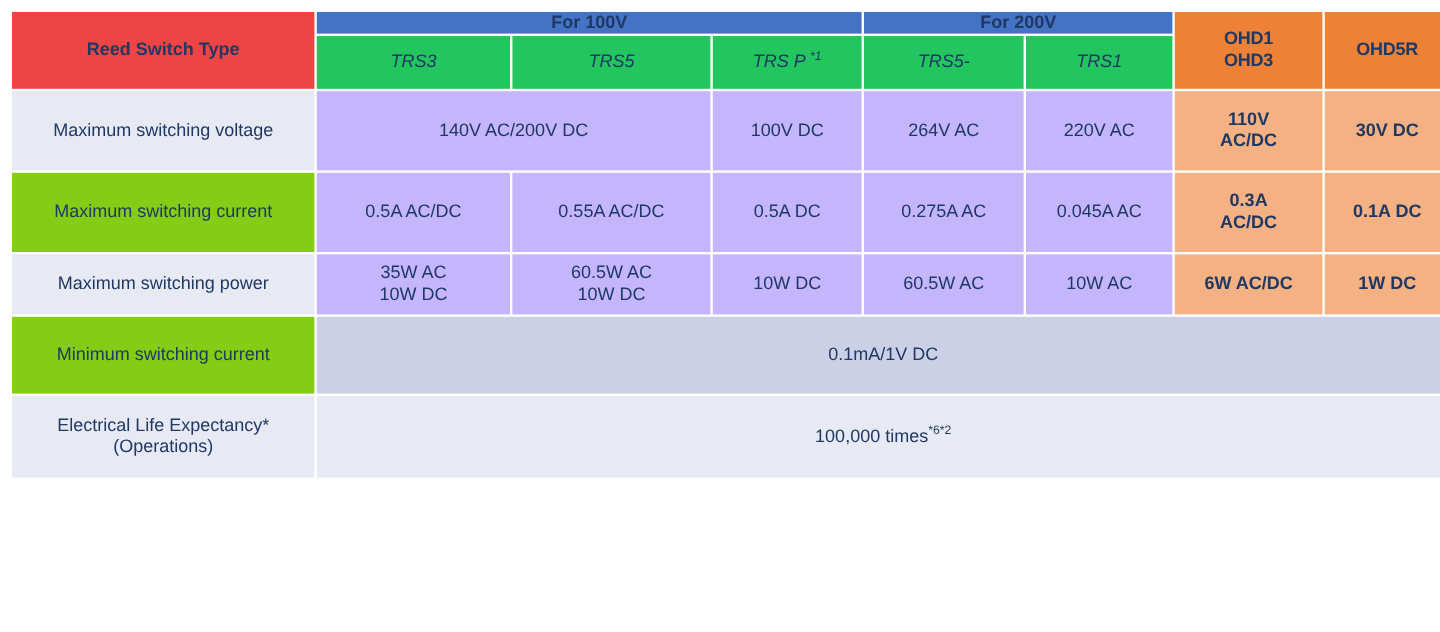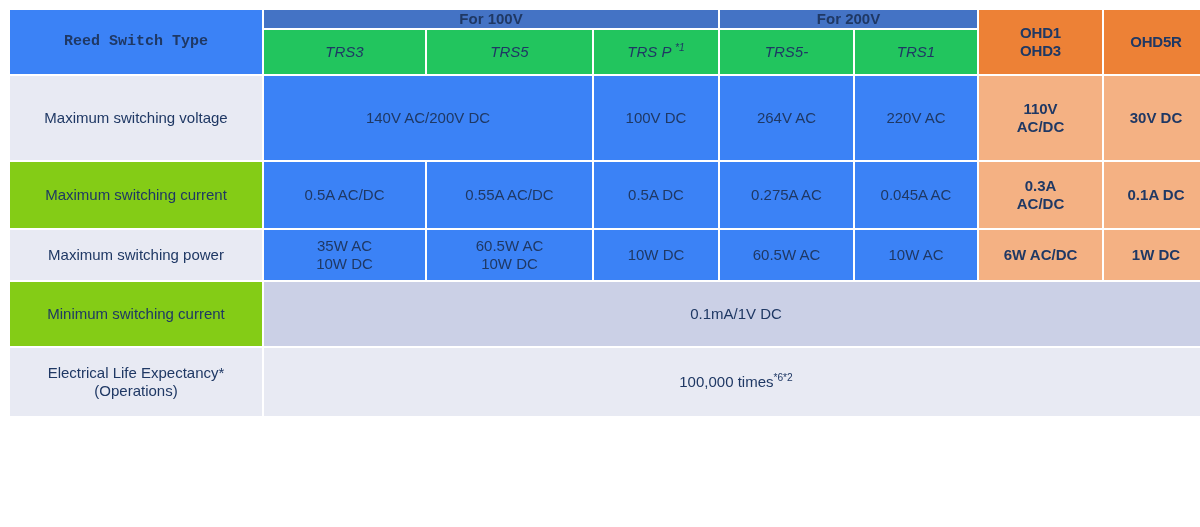--- a/index.html
+++ b/index.html
@@ -38,25 +38,24 @@
   }
 
   
   .h-main {
     background: #4473C5;
     color: #ffffff;
     font-weight: bold;
     font-size: 17px;
   }
   .h-corner {
-    background: #3b82f6;
+    background: #ef4444;
     color: #ffffff;
     font-weight: bold;
     font-size: 17px;
-    font-family: Liberation Mono, monospace;
   }
   .h-sub {
     background: #22c55e;
     color: #1F3864;
     font-size: 15px;
     font-weight: normal;
     font-style: italic;
   }
   .h-orange {
     background: #ED8136;
@@ -76,21 +75,21 @@
     font-size: 15px;
   }
   .lbl-dark {
     background: #84cc16;
     color: #1F3864;
     text-align: left;
     padding-left: 18px;
     font-size: 15px;
   }
   .c-blue {
-    background: #3b82f6;
+    background: #c4b5fd;
   }
   .c-orange {
     background: #F4B183;
     font-weight: bold;
     font-size: 16px;
   }
   .c-wide-dark {
     background: #CBD0E6;
     font-size: 15px;
   }
@@ -148,21 +147,21 @@
 
       <tr>
         <td class="h-sub" style="height:44px"><span>TRS3</span></td>
         <td class="h-sub"><span>TRS5</span></td>
         <td class="h-sub"><span>TRS P </span><span class="sup">*1</span></td>
         <td class="h-sub"><span>TRS5-</span></td>
         <td class="h-sub"><span>TRS1</span></td>
       </tr>
 
       <tr>
-        <td class="lbl-light" style="height:84px">Maximum switching voltage</td>
+        <td class="lbl-light" style="height:66px">Maximum switching voltage</td>
         <td class="c-blue" colspan="2">140V AC/200V DC</td>
         <td class="c-blue">100V DC</td>
         <td class="c-blue">264V AC</td>
         <td class="c-blue">220V AC</td>
         <td class="c-orange twoline">110V
 AC/DC</td>
         <td class="c-orange">30V DC</td>
       </tr>
 
       <tr>

